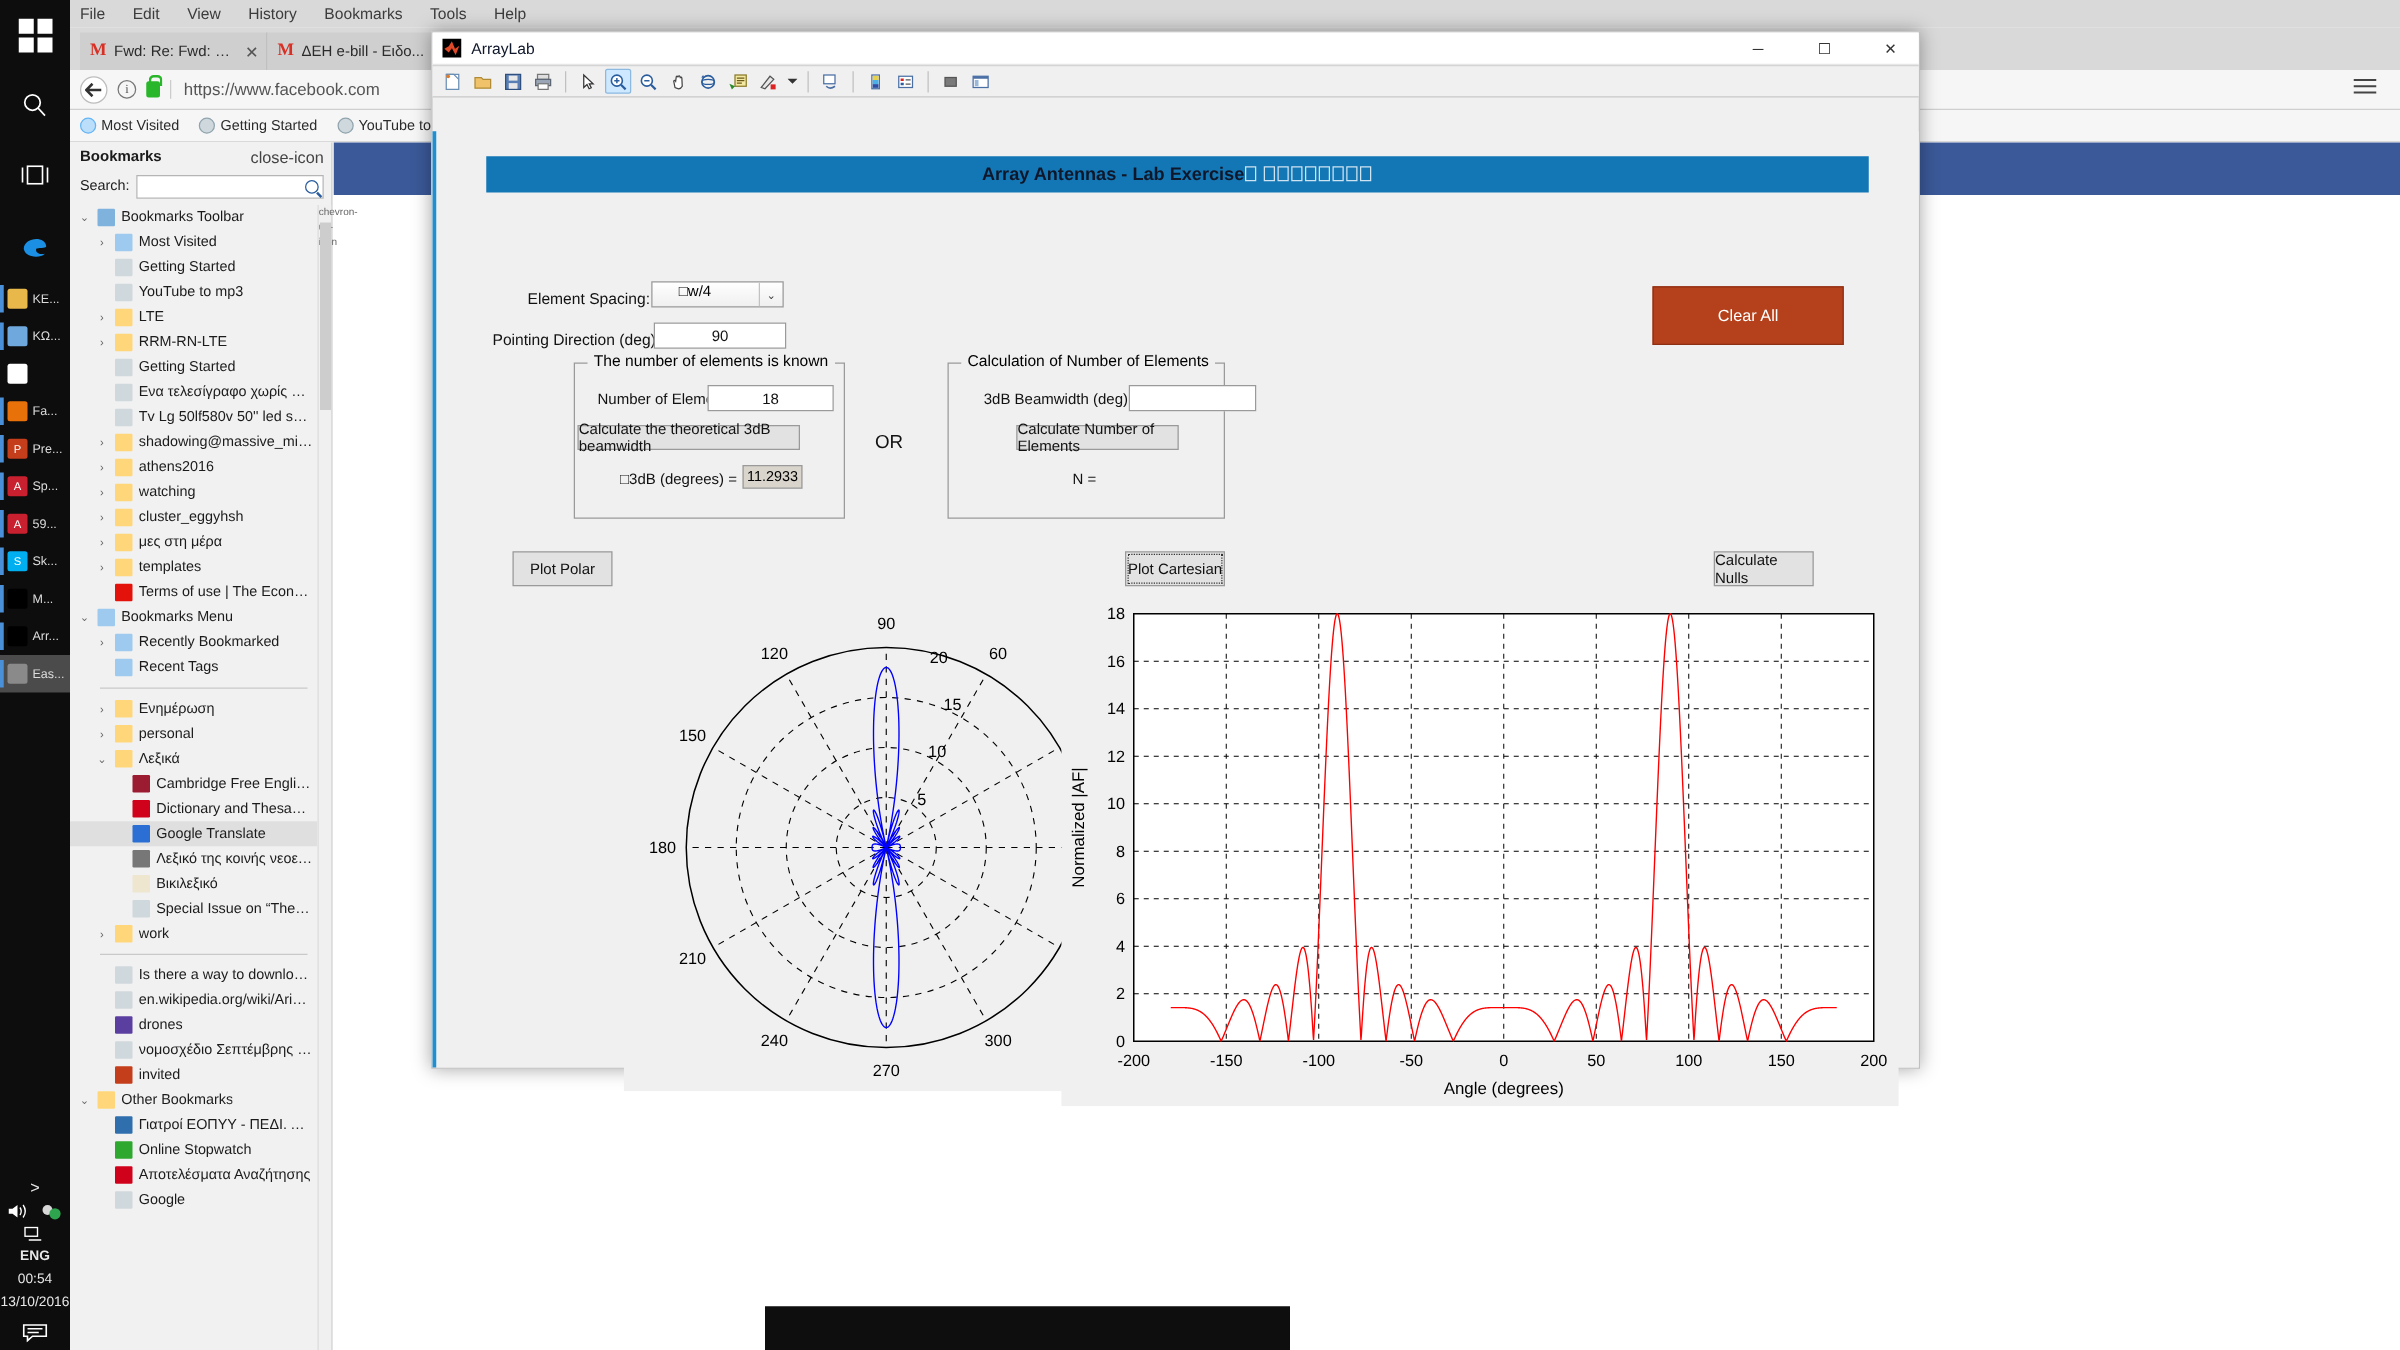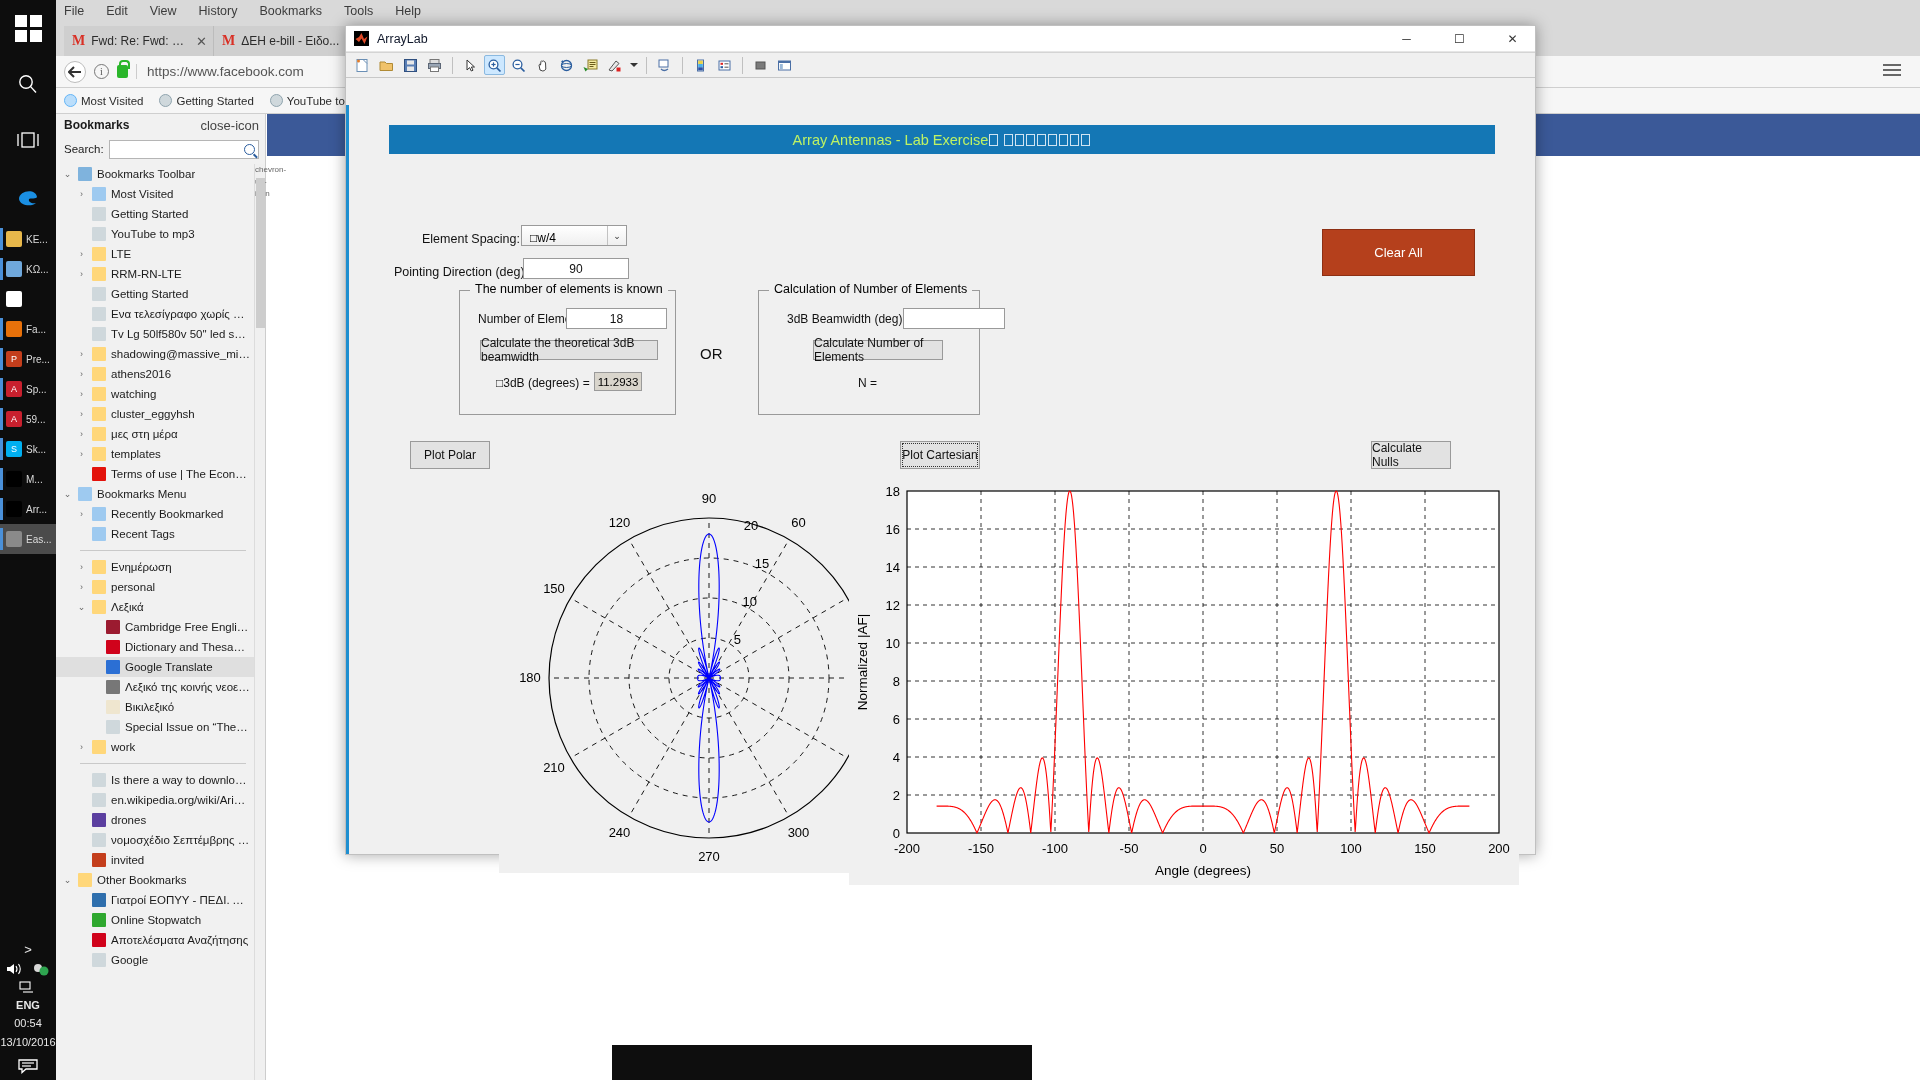--- a/index.html
+++ b/index.html
@@ -120,28 +120,28 @@
   #app-toolbar { height:26px; background:#f0f0f0; border-top:1px solid #d4d4d4; border-bottom:1px solid #c8c8c8;
                  display:flex; align-items:center; gap:3px; padding:0 6px; }
   .tbi { width:21px; height:20px; display:flex; align-items:center; justify-content:center;
          border:1px solid transparent; border-radius:2px; }
   .tbi.on { background:#cde8ff; border-color:#8bb9e0; }
   .tbsep { width:1px; height:17px; background:#c0c0c0; margin:0 4px; }
   #app-body { position:absolute; left:0; top:79px; right:0; bottom:0; background:#f0f0f0;
               border-left:3px solid #1f8fd0; }
   #app-banner { position:absolute; left:40px; top:20px; right:40px; height:29px; background:#1477b5;
                 display:flex; align-items:center; justify-content:center; }
-  #app-banner .t { color:#bef264; font-size:14.5px; font-weight:normal; }
+  #app-banner .t { color:#0f172a; font-size:14.5px; font-weight:bold; }
   .tofu { display:inline-block; width:9px; height:12px; border:1px solid #cfe4f2; margin:0 1px;
           vertical-align:-1px; }
 
   .fld-label { position:absolute; font-size:12.5px; color:#111; }
   .mselect {
     position:absolute; height:21px; background:linear-gradient(#ffffff,#efefef);
-    border:1px solid #9a9a9a; display:flex; align-items:flex-end; font-size:12px; padding-left:8px;
+    border:1px solid #9a9a9a; display:flex; align-items:flex-start; font-size:12px; padding-left:21px;
   }
   .mselect .arrow { margin-left:auto; width:19px; height:19px; display:flex; align-items:center;
                     justify-content:center; font-size:9px; color:#333; border-left:1px solid #c2c2c2; }
   .mtext {
     position:absolute; height:21px; background:#fff; border:1px solid #9a9a9a;
     display:flex; align-items:center; justify-content:center; font-size:12px; color:#111;
   }
   .mbtn {
     position:absolute; background:#e2e2e2; border:1px solid #9a9a9a;
     display:flex; align-items:center; justify-content:center; font-size:12px; color:#111;
@@ -709,21 +709,21 @@
 
     <span class="fld-label" style="left:45px; top:160px;">Pointing Direction (deg):</span>
     <div class="mtext" style="left:174px; top:153px; width:106px;">90</div>
 
     <div class="mbtn big" style="left:973px; top:124px; width:153px; height:47px;">Clear All</div>
 
     <div class="gbox" style="left:110px; top:185px; width:217px; height:125px;">
       <span class="gbox-title">The number of elements is known</span>
       <span class="static" style="left:18px; top:21px;">Number of Elements:</span>
       <div class="mtext" style="left:106px; top:17px; width:101px;">18</div>
-      <div class="mbtn" style="left:20px; top:49px; width:178px; height:20px;">Calculate the theoretical 3dB beamwidth</div>
+      <div class="mbtn" style="left:2px; top:49px; width:178px; height:20px;">Calculate the theoretical 3dB beamwidth</div>
       <span class="static" style="left:36px; top:85px;">□3dB (degrees) =</span>
       <div class="readonly" style="left:134px; top:81px; width:48px;">11.2933</div>
     </div>
 
     <span class="static" style="left:351px; top:240px; font-size:15px;">OR</span>
 
     <div class="gbox" style="left:409px; top:185px; width:222px; height:125px;">
       <span class="gbox-title">Calculation of Number of Elements</span>
       <span class="static" style="left:28px; top:21px;">3dB Beamwidth (deg):</span>
       <div class="mtext" style="left:144px; top:17px; width:102px;"></div>

